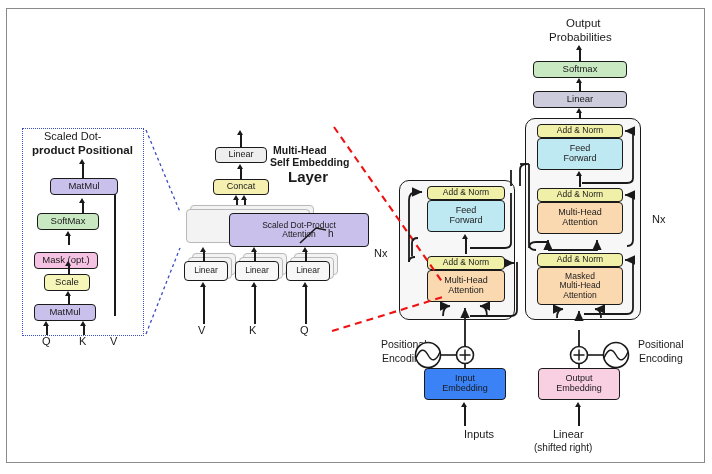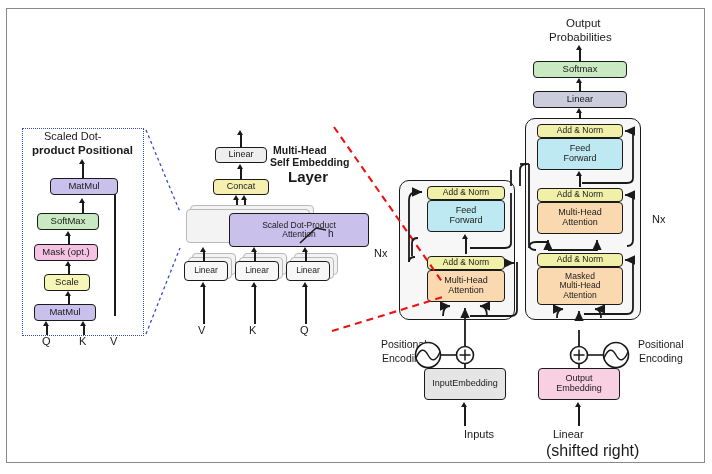--- a/index.html
+++ b/index.html
@@ -41,21 +41,21 @@
  <div class="vline" style="left:82px;top:203px;height:11px;"></div>
  <div class="arrowup" style="left:79px;top:198px;"></div>
 
  <div class="box" style="left:37px;top:213px;width:62px;height:17px;background:#c9e9c2;font-size:9.5px;">
    <span>SoftMax</span>
  </div>
 
  <div class="vline" style="left:68px;top:236px;height:9px;"></div>
  <div class="arrowup" style="left:65px;top:231px;"></div>
 
- <div class="box" style="left:34px;top:244px;width:64px;height:17px;background:#f5c2e3;font-size:9.5px;">
+ <div class="box" style="left:34px;top:252px;width:64px;height:17px;background:#f5c2e3;font-size:9.5px;">
    <span>Mask (opt.)</span>
  </div>
 
  <div class="vline" style="left:68px;top:266px;height:9px;"></div>
  <div class="arrowup" style="left:65px;top:261px;"></div>
 
  <div class="box" style="left:44px;top:274px;width:46px;height:17px;background:#f6f6b9;font-size:9.5px;">
    <span>Scale</span>
  </div>
 
@@ -223,38 +223,38 @@
  </div>
 
  <div class="lbl" style="left:652px;top:213px;font-size:11px;">Nx</div>
 
  <div class="lbl" style="left:381px;top:338px;font-size:10.5px;">Positional</div>
  <div class="lbl" style="left:382px;top:352px;font-size:10.5px;">Encoding</div>
 
  <div class="lbl" style="left:638px;top:338px;font-size:10.5px;">Positional</div>
  <div class="lbl" style="left:639px;top:352px;font-size:10.5px;">Encoding</div>
 
- <div class="box" style="left:424px;top:368px;width:82px;height:32px;background:#e5e5e5;font-size:9px;flex-direction:row;">
+ <div class="box" style="left:424px;top:368px;width:82px;height:32px;background:#3b82f6;font-size:9px;flex-direction:column;">
    <span>Input</span>
    <span>Embedding</span>
  </div>
 
  <div class="box" style="left:538px;top:368px;width:82px;height:32px;background:#f9cfe2;font-size:9px;flex-direction:column;">
    <span>Output</span>
    <span>Embedding</span>
  </div>
 
  <div class="vline" style="left:464px;top:406px;height:20px;"></div>
  <div class="arrowup" style="left:461px;top:402px;"></div>
  <div class="vline" style="left:578px;top:406px;height:20px;"></div>
  <div class="arrowup" style="left:575px;top:402px;"></div>
 
  <div class="lbl" style="left:464px;top:428px;font-size:11px;">Inputs</div>
  <div class="lbl" style="left:553px;top:428px;font-size:11px;">Linear</div>
- <div class="lbl" style="left:546px;top:442px;font-size:16px;">(shifted right)</div>
+ <div class="lbl" style="left:534px;top:442px;font-size:10px;">(shifted right)</div>
 
  <svg class="ov" viewBox="0 0 712 474">
    <defs>
      <marker id="ah" markerWidth="7" markerHeight="7" refX="5.6" refY="2.6" orient="auto">
        <path d="M0,0 L5.8,2.6 L0,5.2 z" fill="#1a1a1a"></path>
      </marker>
    </defs>
 
    <g stroke="#3b4cc0" stroke-width="1.3" fill="none" stroke-dasharray="3,3">
      <line x1="146" y1="130" x2="180" y2="212"></line>

